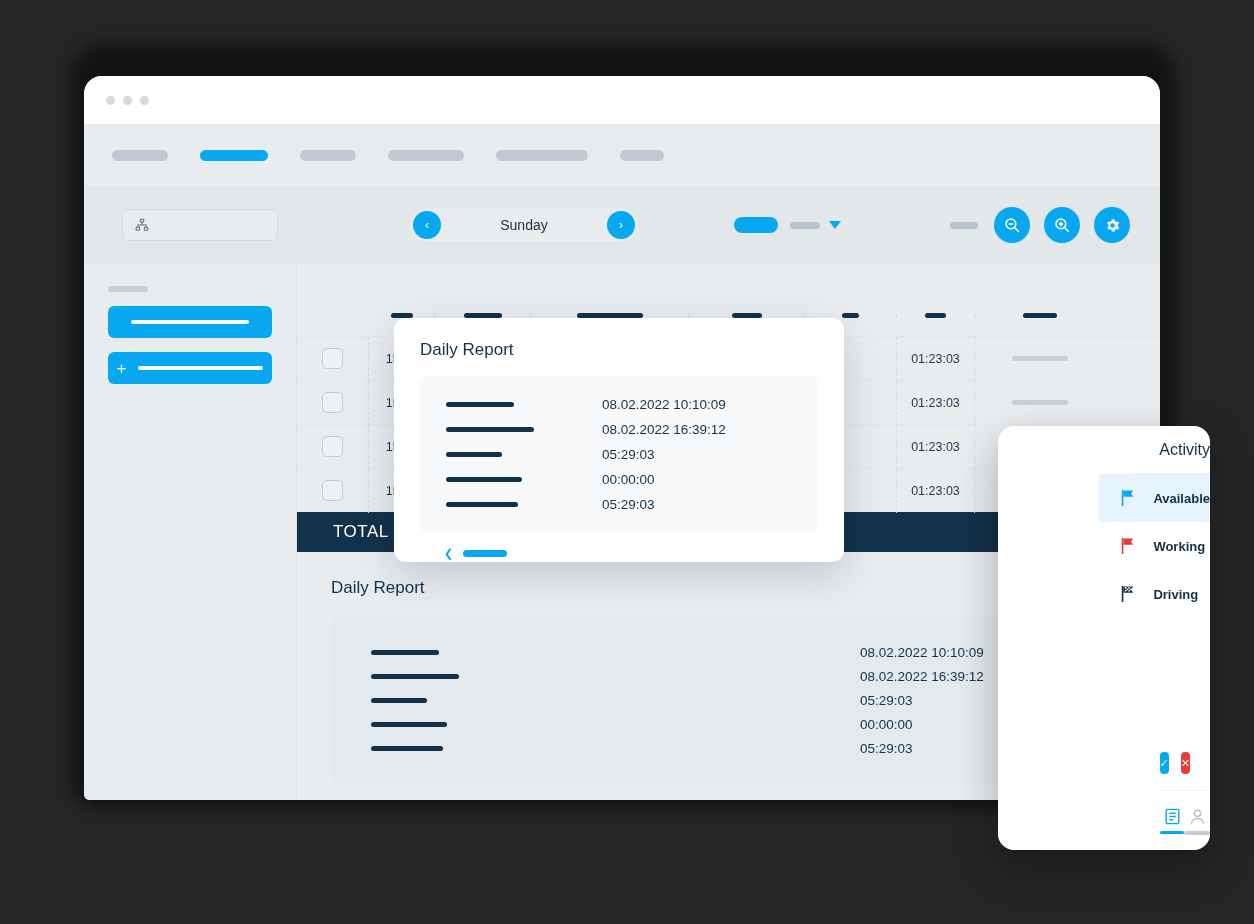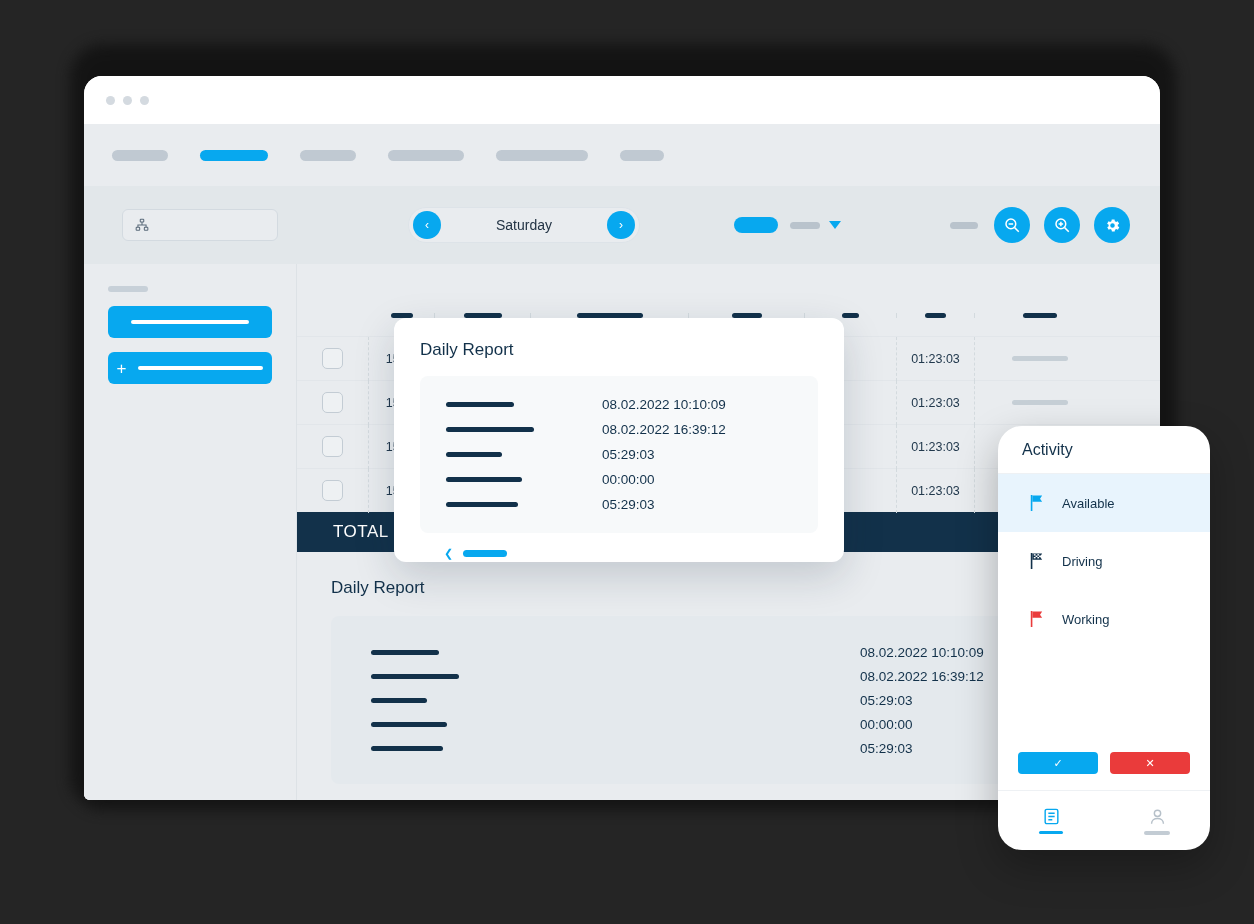--- a/index.html
+++ b/index.html
@@ -138,28 +138,28 @@
   }
   .modal-title { font-size: 17px; color: #12314a; margin-bottom: 16px; }
   .modal-card { background: #f7f9fa; border-radius: 8px; padding: 16px 26px; }
   .m-row { display: flex; align-items: center; height: 25px; }
   .m-label { height: 5px; border-radius: 3px; background: #12314a; }
   .m-val { font-size: 13.5px; color: #12314a; margin-left: auto; width: 190px; }
 
   
   .phone {
     position: absolute; left: 998px; top: 426px; width: 212px; height: 424px;
-    background: #fff; border-radius: 24px;
+    background: #fff; border-radius: 16px;
     box-shadow: 0 16px 40px rgba(0,0,0,.28);
-    overflow: hidden; display: flex; flex-direction: column;
+    overflow: hidden; display: flex; flex-direction: column; align-items: flex-end;
   }
   .phone-head { height: 48px; display: flex; align-items: center; padding-left: 24px;
     font-size: 16px; color: #12314a; border-bottom: 1px solid #eef1f4; }
   .act-list { flex: 1; }
-  .act-item { height: 58px; display: flex; align-items: center; gap: 18px; padding-left: 32px; cursor: pointer; }
+  .act-item { height: 48px; display: flex; align-items: center; gap: 18px; padding-left: 22px; cursor: pointer; font-weight: bold; }
   .act-item.sel { background: #e8f4fd; }
   .act-label { font-size: 13px; color: #12314a; }
   .phone-actions { display: flex; gap: 12px; padding: 0 20px 16px 20px; }
   .act-ok { flex: 1; height: 22px; background: #07a8ef; border-radius: 4px; border: none;
     color: #fff; font-size: 11px; display: flex; align-items: center; justify-content: center; cursor: pointer; }
   .act-cancel { flex: 1; height: 22px; background: #ea3b3b; border-radius: 4px; border: none;
     color: #fff; font-size: 11px; display: flex; align-items: center; justify-content: center; cursor: pointer; }
   .phone-nav { height: 60px; border-top: 1px solid #eef1f4; display: flex; }
   .pn-item { flex: 1; display: flex; flex-direction: column; align-items: center; justify-content: center; gap: 5px; cursor: pointer; }
   .pn-underline { width: 24px; height: 3px; border-radius: 2px; background: #07a8ef; }
@@ -193,21 +193,21 @@
         <svg width="14" height="14" viewBox="0 0 24 24" fill="none" stroke="#5b6b7b" stroke-width="1.8">
           <rect x="9" y="2" width="6" height="5" rx="1"></rect>
             <rect x="2" y="16" width="6" height="5" rx="1"></rect>
           <rect x="16" y="16" width="6" height="5" rx="1"></rect>
             <path d="M12 7v5M5 16v-4h14v4"></path>
         </svg>
       </div>
 
       <div class="date-nav">
         <button class="rnd-btn">‹</button>
-        <span class="date-label">Saturday</span>
+        <span class="date-label">Sunday</span>
         <button class="rnd-btn">›</button>
       </div>
 
       <span class="blue-pill"></span>
 
       <div class="dropdown">
         <span class="tb-redact" style="width:30px"></span>
         <span class="caret"></span>
       </div>
 
@@ -420,40 +420,40 @@
       <div class="act-item sel">
         <svg width="14" height="16" viewBox="0 0 14 18">
           <rect x="0" y="0" width="1.8" height="18" fill="#07a8ef"></rect>
           <path d="M1.8 0.5h11l-2.4 3.6 2.4 3.6h-11z" fill="#07a8ef"></path>
         </svg>
         <span class="act-label">Available</span>
       </div>
 
       <div class="act-item">
         <svg width="14" height="16" viewBox="0 0 14 18">
+          <rect x="0" y="0" width="1.8" height="18" fill="#ea3b3b"></rect>
+          <path d="M1.8 0.5h11l-2.4 3.6 2.4 3.6h-11z" fill="#ea3b3b"></path>
+        </svg>
+        <span class="act-label">Working</span>
+      </div>
+
+      <div class="act-item">
+        <svg width="14" height="16" viewBox="0 0 14 18">
           <rect x="0" y="0" width="1.8" height="18" fill="#12314a"></rect>
           <path d="M1.8 0.5h11l-2.4 3.6 2.4 3.6h-11z" fill="#12314a"></path>
           <rect x="3.4" y="1.3" width="2" height="1.6" fill="#fff"></rect>
             <rect x="7.4" y="1.3" width="2" height="1.6" fill="#fff"></rect>
           <rect x="5.4" y="2.9" width="2" height="1.6" fill="#fff"></rect>
             <rect x="9.4" y="2.9" width="2" height="1.6" fill="#fff"></rect>
           <rect x="3.4" y="4.5" width="2" height="1.6" fill="#fff"></rect>
             <rect x="7.4" y="4.5" width="2" height="1.6" fill="#fff"></rect>
         </svg>
         <span class="act-label">Driving</span>
       </div>
 
-      <div class="act-item">
-        <svg width="14" height="16" viewBox="0 0 14 18">
-          <rect x="0" y="0" width="1.8" height="18" fill="#ea3b3b"></rect>
-          <path d="M1.8 0.5h11l-2.4 3.6 2.4 3.6h-11z" fill="#ea3b3b"></path>
-        </svg>
-        <span class="act-label">Working</span>
-      </div>
-
     </div>
 
     <div class="phone-actions">
       <button class="act-ok">✓</button>
       <button class="act-cancel">✕</button>
     </div>
 
     <div class="phone-nav">
       <div class="pn-item">
         <svg width="19" height="19" viewBox="0 0 24 24" fill="none" stroke="#07a8ef" stroke-width="1.8">

